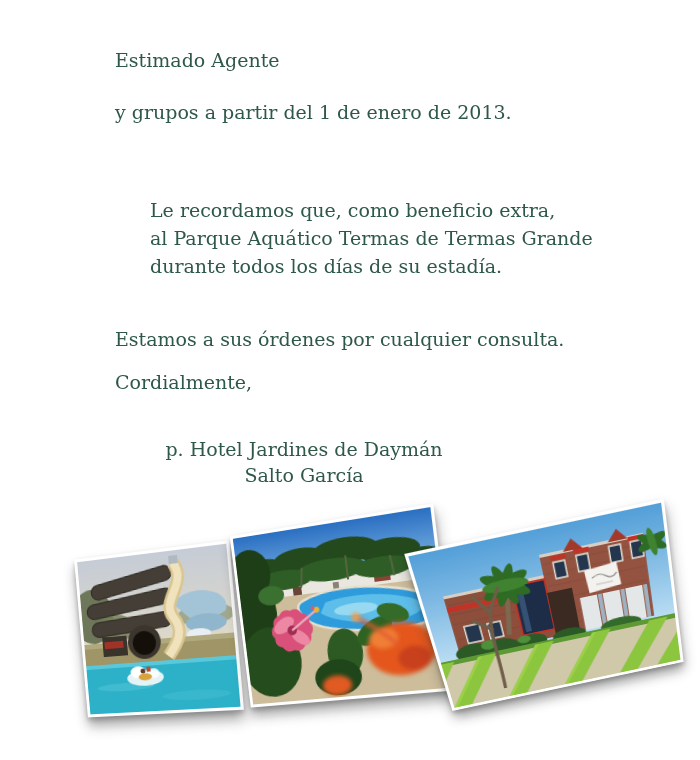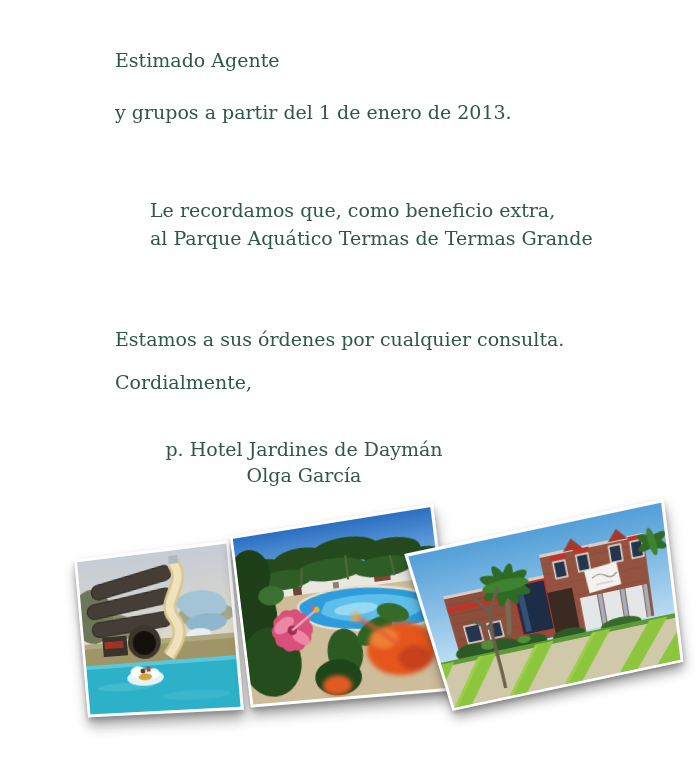--- a/index.html
+++ b/index.html
@@ -56,29 +56,30 @@
 
   <div class="salutation letter-line">Estimado Agente</div>
 
   <div class="para1">
     <div class="letter-line">y grupos a partir del 1 de enero de 2013.</div>
   </div>
 
   <div class="para2">
     <div class="letter-line">Le recordamos que, como beneficio extra,</div>
     <div class="letter-line">al Parque Aquático Termas de Termas Grande</div>
+    <div class="letter-line">durante todos los días de su estadía.</div>
   </div>
 
   <div class="para3 letter-line">Estamos a sus órdenes por cualquier consulta.</div>
 
   <div class="closing letter-line">Cordialmente,</div>
 
   <div class="signature">
     <div class="letter-line">p. Hotel Jardines de Daymán</div>
-    <div class="letter-line">Olga García</div>
+    <div class="letter-line">Salto García</div>
   </div>
 
   <div class="photo photo-left">
     <svg viewBox="0 0 154 158" preserveAspectRatio="none">
       <defs>
         <linearGradient id="lsky" x1="0" y1="0" x2="0" y2="1">
           <stop offset="0" stop-color="#c6ccd6"></stop>
             <stop offset="1" stop-color="#ded9c8"></stop>
         </linearGradient>
       </defs>

